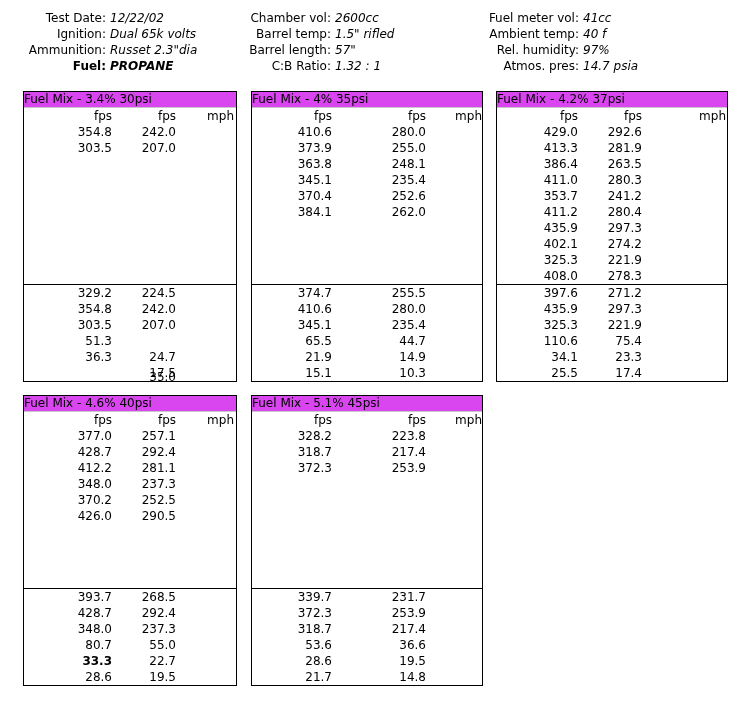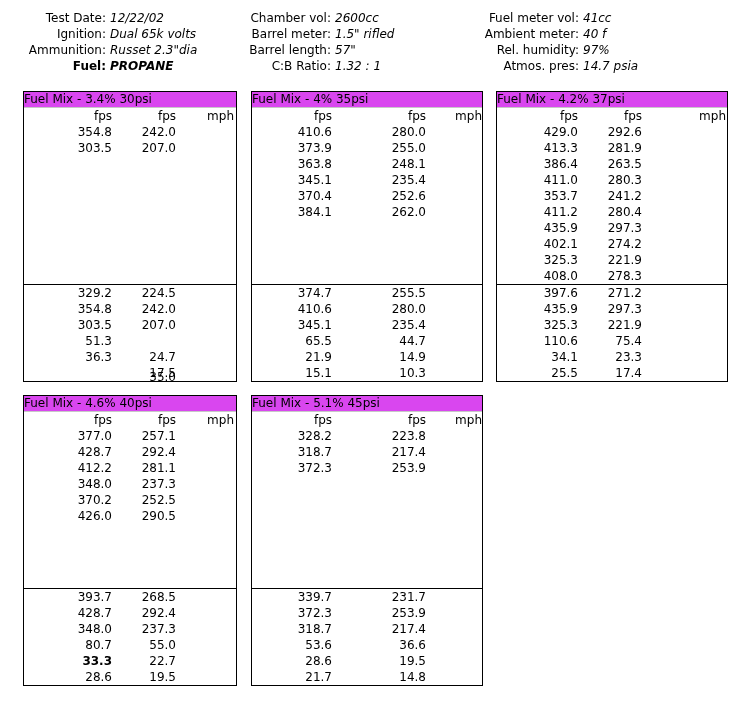--- a/index.html
+++ b/index.html
@@ -45,39 +45,39 @@
       <span class="lbl">Fuel:</span>
       <span class="val">PROPANE</span>
     </div>
   </div>
 <div id="info2" class="info">
     <div class="info-row">
       <span class="lbl">Chamber vol:</span>
       <span class="val">2600cc</span>
     </div>
     <div class="info-row">
-      <span class="lbl">Barrel meter:</span>
+      <span class="lbl">Barrel temp:</span>
       <span class="val">1.5" rifled</span>
     </div>
     <div class="info-row">
       <span class="lbl">Barrel length:</span>
       <span class="val">57"</span>
     </div>
     <div class="info-row">
       <span class="lbl">C:B Ratio:</span>
       <span class="val">1.32 : 1</span>
     </div>
   </div>
 <div id="info3" class="info">
     <div class="info-row">
       <span class="lbl">Fuel meter vol:</span>
       <span class="val">41cc</span>
     </div>
     <div class="info-row">
-      <span class="lbl">Ambient meter:</span>
+      <span class="lbl">Ambient temp:</span>
       <span class="val">40 f</span>
     </div>
     <div class="info-row">
       <span class="lbl">Rel. humidity:</span>
       <span class="val">97%</span>
     </div>
     <div class="info-row">
       <span class="lbl">Atmos. pres:</span>
       <span class="val">14.7 psia</span>
     </div>

